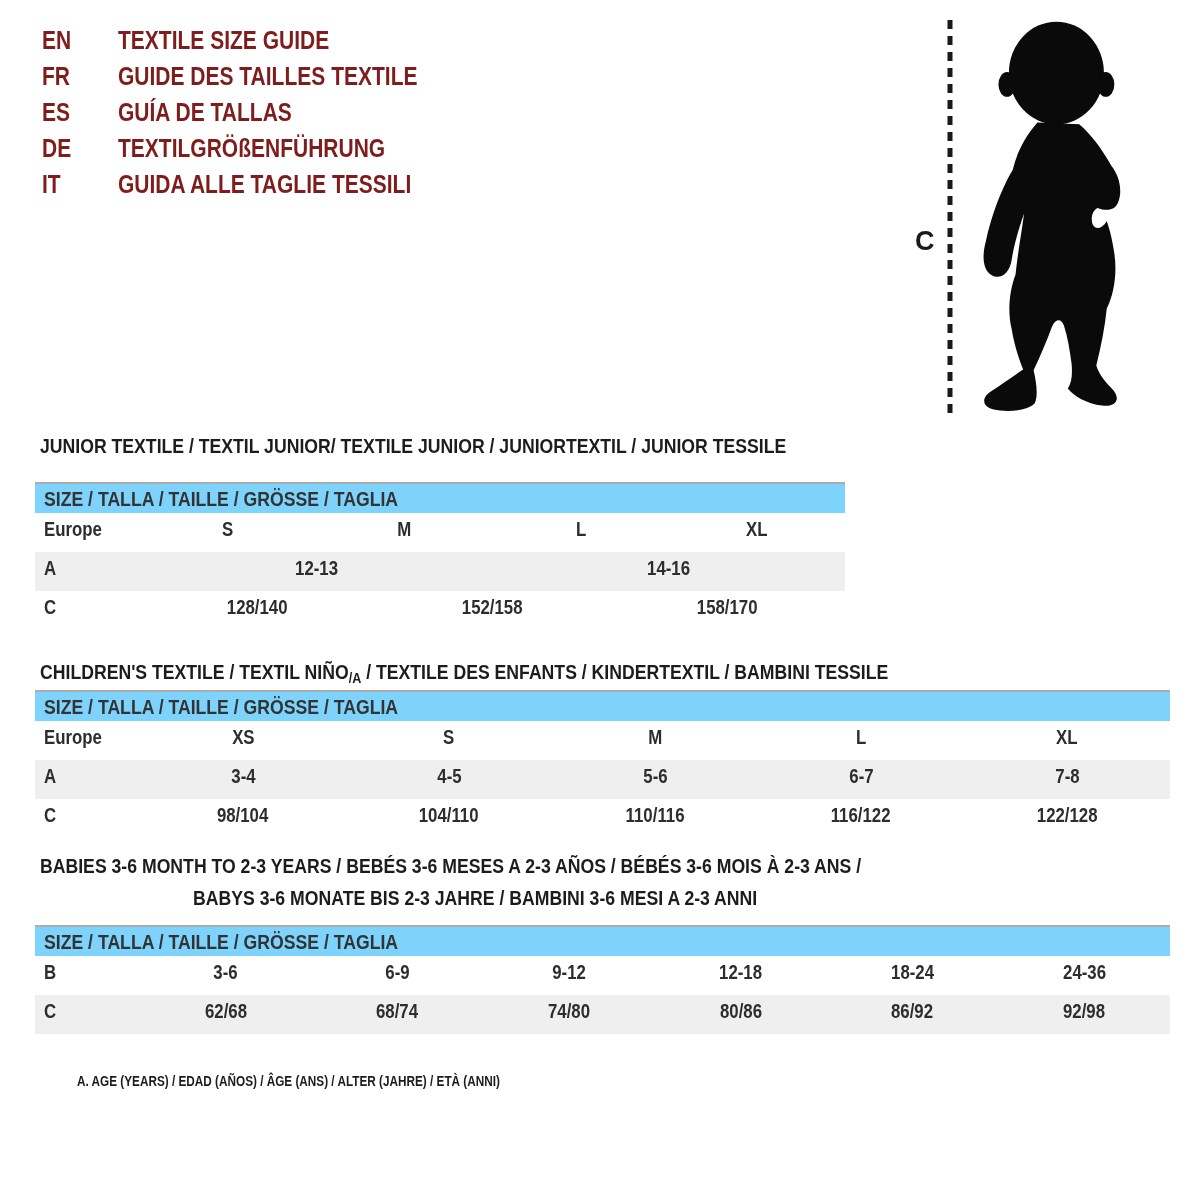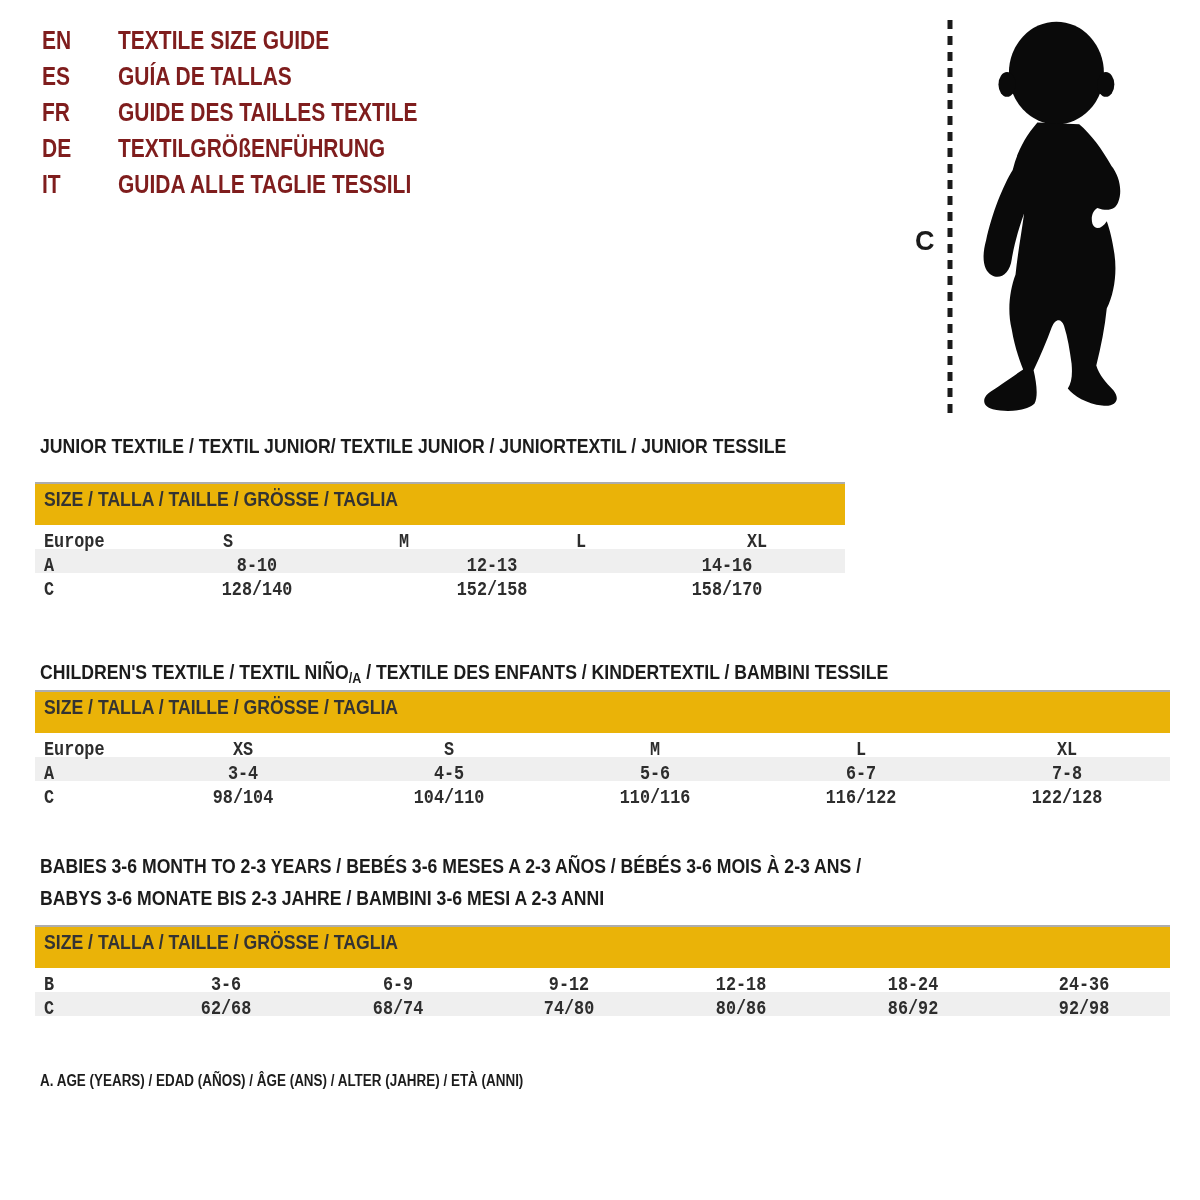--- a/index.html
+++ b/index.html
@@ -21,54 +21,54 @@
 
   
   .figure{position:absolute;left:905px;top:10px;}
   .svg-c{font-family:"Liberation Sans","DejaVu Sans",sans-serif;font-size:27px;font-weight:700;fill:#1a1a1a;}
 
   
   .sec-title{position:absolute;left:40px;font-size:21px;font-weight:700;color:#1c1c1c;}
   .t-junior{top:434px;}
   .t-child{top:660px;}
   .t-bab{top:850px;}
-  .bab-line{height:32px;line-height:32px;}
+  .bab-line{height:32px;line-height:32px;text-align:center;}
   .sub{font-size:15px;vertical-align:-4px;}
 
   
   .tbl{position:absolute;left:35px;}
   .tbl-junior{top:482px;width:810px;}
   .tbl-child{top:690px;width:1135px;}
   .tbl-bab{top:925px;width:1135px;}
-  .tbl-head{height:43px;line-height:29px;background:#eab308;border-top:2px solid #adadad;
+  .tbl-head{height:31px;line-height:29px;background:#7dd3fc;border-top:2px solid #adadad;
     padding-left:9px;font-size:21px;font-weight:700;color:#333333;box-sizing:border-box;}
-  .tr{display:flex;height:24px;line-height:33px;font-size:20px;font-weight:700;color:#2d2d2d;font-family:Liberation Mono, monospace;}
+  .tr{display:flex;height:39px;line-height:33px;font-size:20px;font-weight:700;color:#2d2d2d;}
   .tr.shade{background:#efefef;}
   .tl{width:105px;padding-left:9px;box-sizing:border-box;}
   .td{flex:1;text-align:center;}
 
   
   .legend{position:absolute;left:40px;top:1064px;}
-  .legend-line{height:34px;line-height:34px;font-size:16px;font-weight:700;color:#1c1c1c;}
+  .legend-line{height:34px;line-height:34px;font-size:14px;font-weight:700;color:#1c1c1c;margin-left:37px;}
 </style>
 </head>
 <body>
 
 <div class="lang-list">
   <div class="lang-row">
     <span class="lang-code"><span class="cxl">EN</span></span>
     <span><span class="cxl">TEXTILE SIZE GUIDE</span></span>
   </div>
   <div class="lang-row">
+    <span class="lang-code"><span class="cxl">FR</span></span>
+    <span><span class="cxl">GUIDE DES TAILLES TEXTILE</span></span>
+  </div>
+  <div class="lang-row">
     <span class="lang-code"><span class="cxl">ES</span></span>
     <span><span class="cxl">GUÍA DE TALLAS</span></span>
-  </div>
-  <div class="lang-row">
-    <span class="lang-code"><span class="cxl">FR</span></span>
-    <span><span class="cxl">GUIDE DES TAILLES TEXTILE</span></span>
   </div>
   <div class="lang-row">
     <span class="lang-code"><span class="cxl">DE</span></span>
     <span><span class="cxl">TEXTILGRÖßENFÜHRUNG</span></span>
   </div>
   <div class="lang-row">
     <span class="lang-code"><span class="cxl">IT</span></span>
     <span><span class="cxl">GUIDA ALLE TAGLIE TESSILI</span></span>
   </div>
 </div>
@@ -93,21 +93,20 @@
   </div>
   <div class="tr">
     <span class="tl"><span class="cxl">Europe</span></span>
     <span class="td"><span class="cxc">S</span></span>
     <span class="td"><span class="cxc">M</span></span>
     <span class="td"><span class="cxc">L</span></span>
     <span class="td"><span class="cxc">XL</span></span>
   </div>
   <div class="tr shade">
     <span class="tl"><span class="cxl">A</span></span>
-    <span class="td"><span class="cxc">8-10</span></span>
     <span class="td"><span class="cxc">12-13</span></span>
     <span class="td"><span class="cxc">14-16</span></span>
   </div>
   <div class="tr">
     <span class="tl"><span class="cxl">C</span></span>
     <span class="td"><span class="cxc">128/140</span></span>
     <span class="td"><span class="cxc">152/158</span></span>
     <span class="td"><span class="cxc">158/170</span></span>
   </div>
 </div>

